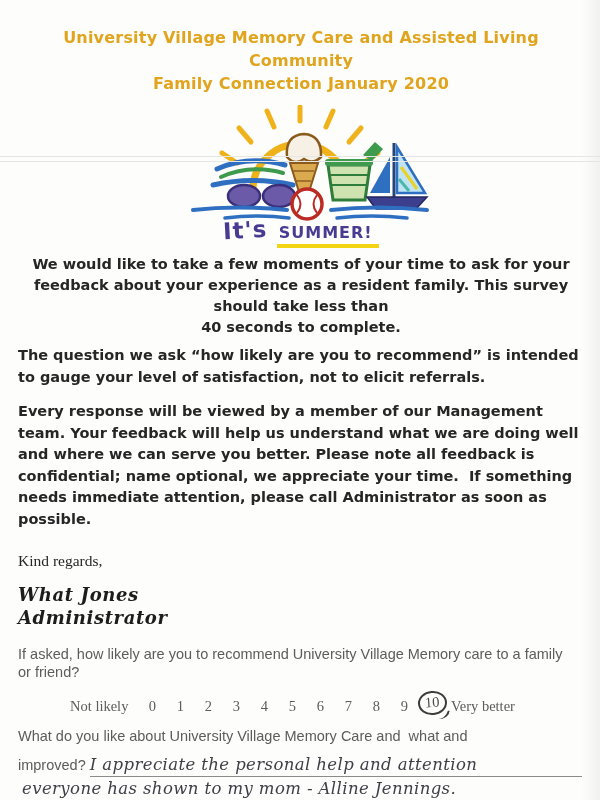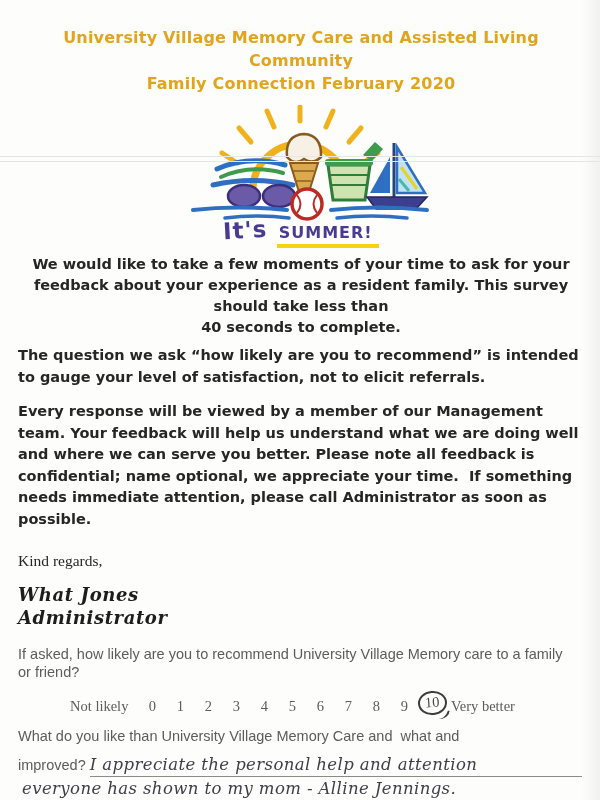--- a/index.html
+++ b/index.html
@@ -68,21 +68,21 @@
 </head>
 <body>
 
 <div class="page">
 
   <div class="scan-line" style="top:156px"></div>
   <div class="scan-line" style="top:161px"></div>
 
   <div class="header" style="color:#e0a41d">
     <div>University Village Memory Care and Assisted Living Community</div>
-    <div>Family Connection February 2020</div>
+    <div>Family Connection January 2020</div>
   </div>
 
   <div class="graphic-wrap">
     <svg width="272" height="118" viewBox="0 0 272 118">
 
       <g stroke="#f0b21b" stroke-linecap="round" fill="none">
         <path d="M88 84 A 47 45 0 0 1 182 84" stroke-width="7"></path>
         <line x1="72" y1="58" x2="57" y2="48" stroke-width="5"></line>
         <line x1="86" y1="37" x2="74" y2="23" stroke-width="5"></line>
         <line x1="109" y1="22" x2="102" y2="6" stroke-width="5"></line>
@@ -170,21 +170,21 @@
     <span class="scale-num">4</span>
     <span class="scale-num">5</span>
     <span class="scale-num">6</span>
     <span class="scale-num">7</span>
     <span class="scale-num">8</span>
     <span class="scale-num">9</span>
     <span class="circled">10</span>
     <span class="vlikely">Very better</span>
   </div>
 
-  <div class="gray-q q2" style="margin-top:12px">What do you like than University Village Memory Care and  what and</div>
+  <div class="gray-q q2" style="margin-top:12px">What do you like about University Village Memory Care and  what and</div>
 
   <div class="hw-inline-row">
     <span class="gray-q" style="margin-top:0">improved?</span>
     <span class="hw hw-line" style="flex:1">I appreciate the personal help and attention</span>
   </div>
   <div class="hw-flow">
     <div class="hw hw-line">everyone has shown to my mom - Alline Jennings.</div>
 
   </div>
 

